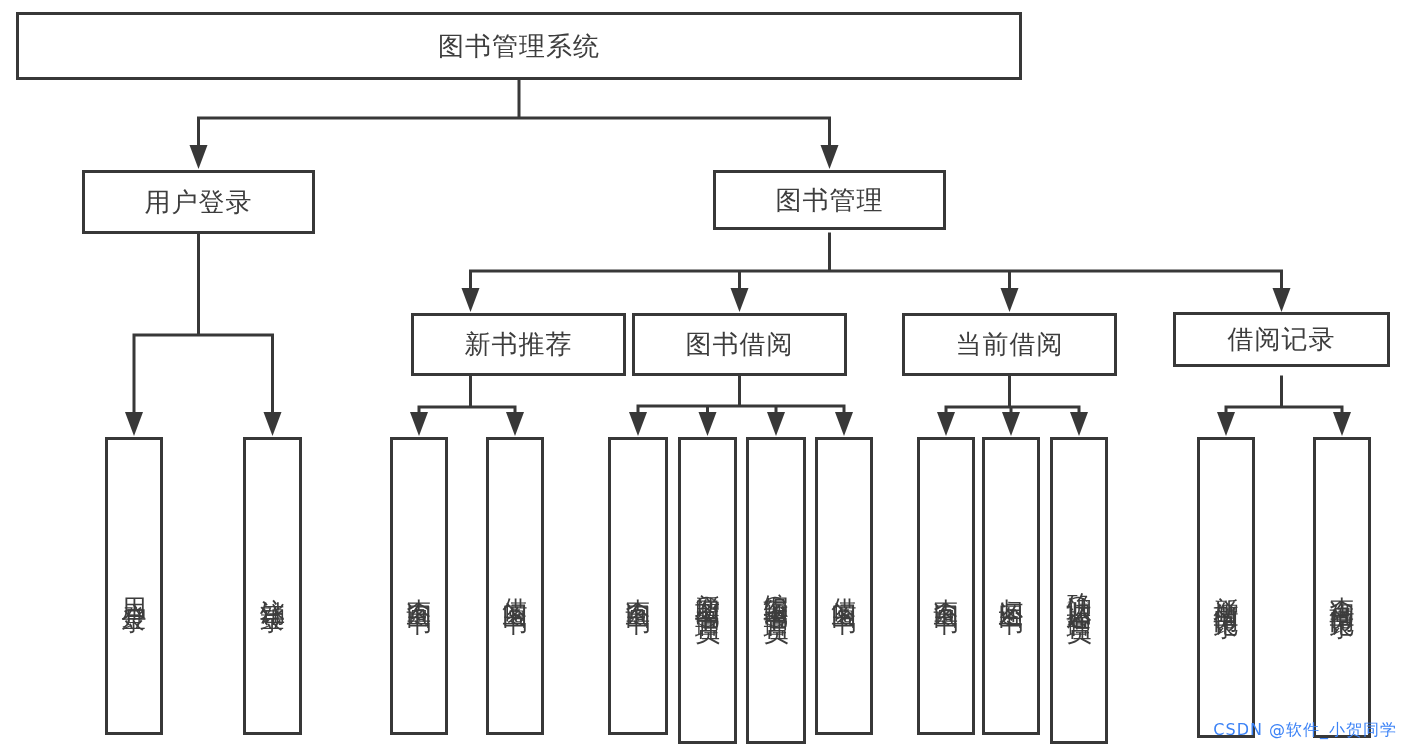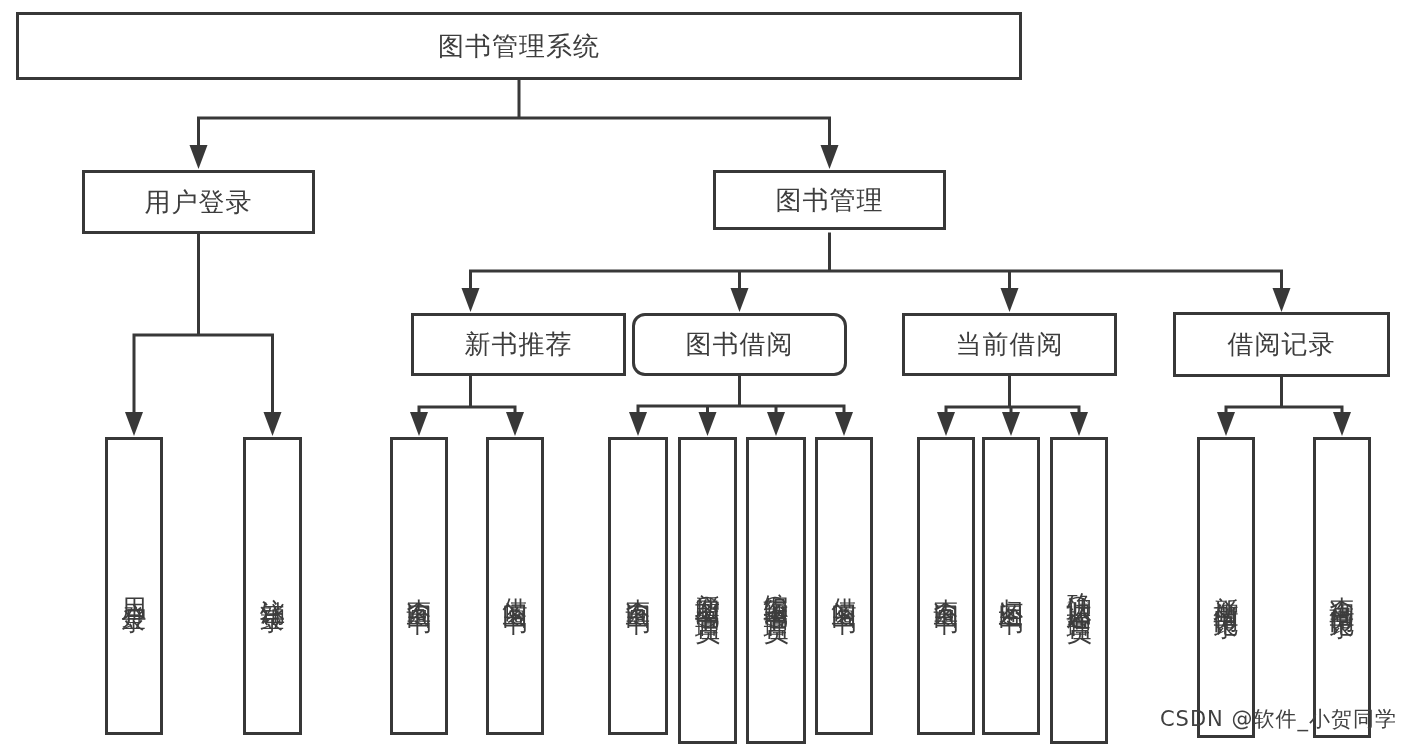--- a/index.html
+++ b/index.html
@@ -22,23 +22,23 @@
   .hbox{font-size:26px;letter-spacing:1px;}
   .vbox{
     font-size:25px;
     writing-mode:vertical-rl;
     text-orientation:mixed;
     letter-spacing:4px;
     line-height:1;
   }
   #watermark{
     position:absolute;
-    right:8px;bottom:14px;
-    font-size:21px;
-    color:#404040;
+    right:8px;bottom:6px;
+    font-size:16px;
+    color:#3b82f6;
     letter-spacing:1px;
     white-space:nowrap;
   }
 </style>
 </head>
 <body>
 
 <div id="stage">
 
   <svg id="connector-layer" viewBox="0 0 1405 747" xmlns="http://www.w3.org/2000/svg">
@@ -69,23 +69,23 @@
       <polygon points="1217,412 1235,412 1226,436" fill="#383838"></polygon>
       <polygon points="1333,412 1351,412 1342,436" fill="#383838"></polygon>
     </svg>
 
   <div class="node hbox" style="left:16px;top:12px;width:1006px;height:68px;">图书管理系统</div>
 
   <div class="node hbox" style="left:82px;top:170px;width:233px;height:64px;">用户登录</div>
   <div class="node hbox" style="left:713px;top:170px;width:233px;height:60px;">图书管理</div>
 
   <div class="node hbox" style="left:363px;top:313px;width:215px;height:63px;margin-left:48px;">新书推荐</div>
-  <div class="node hbox" style="left:632px;top:313px;width:215px;height:63px;border-radius:13px;">图书借阅</div>
+  <div class="node hbox" style="left:632px;top:313px;width:215px;height:63px;">图书借阅</div>
   <div class="node hbox" style="left:902px;top:313px;width:215px;height:63px;">当前借阅</div>
-  <div class="node hbox" style="left:1173px;top:312px;width:217px;height:65px;">借阅记录</div>
+  <div class="node hbox" style="left:1173px;top:312px;width:217px;height:55px;">借阅记录</div>
 
   <div class="node vbox" style="left:105px;top:437px;width:58px;height:298px;">用户登录</div>
   <div class="node vbox" style="left:243px;top:437px;width:59px;height:298px;">注销登录</div>
 
   <div class="node vbox" style="left:390px;top:437px;width:58px;height:298px;">查询图书</div>
   <div class="node vbox" style="left:486px;top:437px;width:58px;height:298px;">借阅图书</div>
 
   <div class="node vbox" style="left:608px;top:437px;width:60px;height:298px;">查询图书</div>
   <div class="node vbox" style="left:678px;top:437px;width:59px;height:307px;">新增图书（管理员）</div>
   <div class="node vbox" style="left:746px;top:437px;width:60px;height:307px;">编辑图书（管理员）</div>

